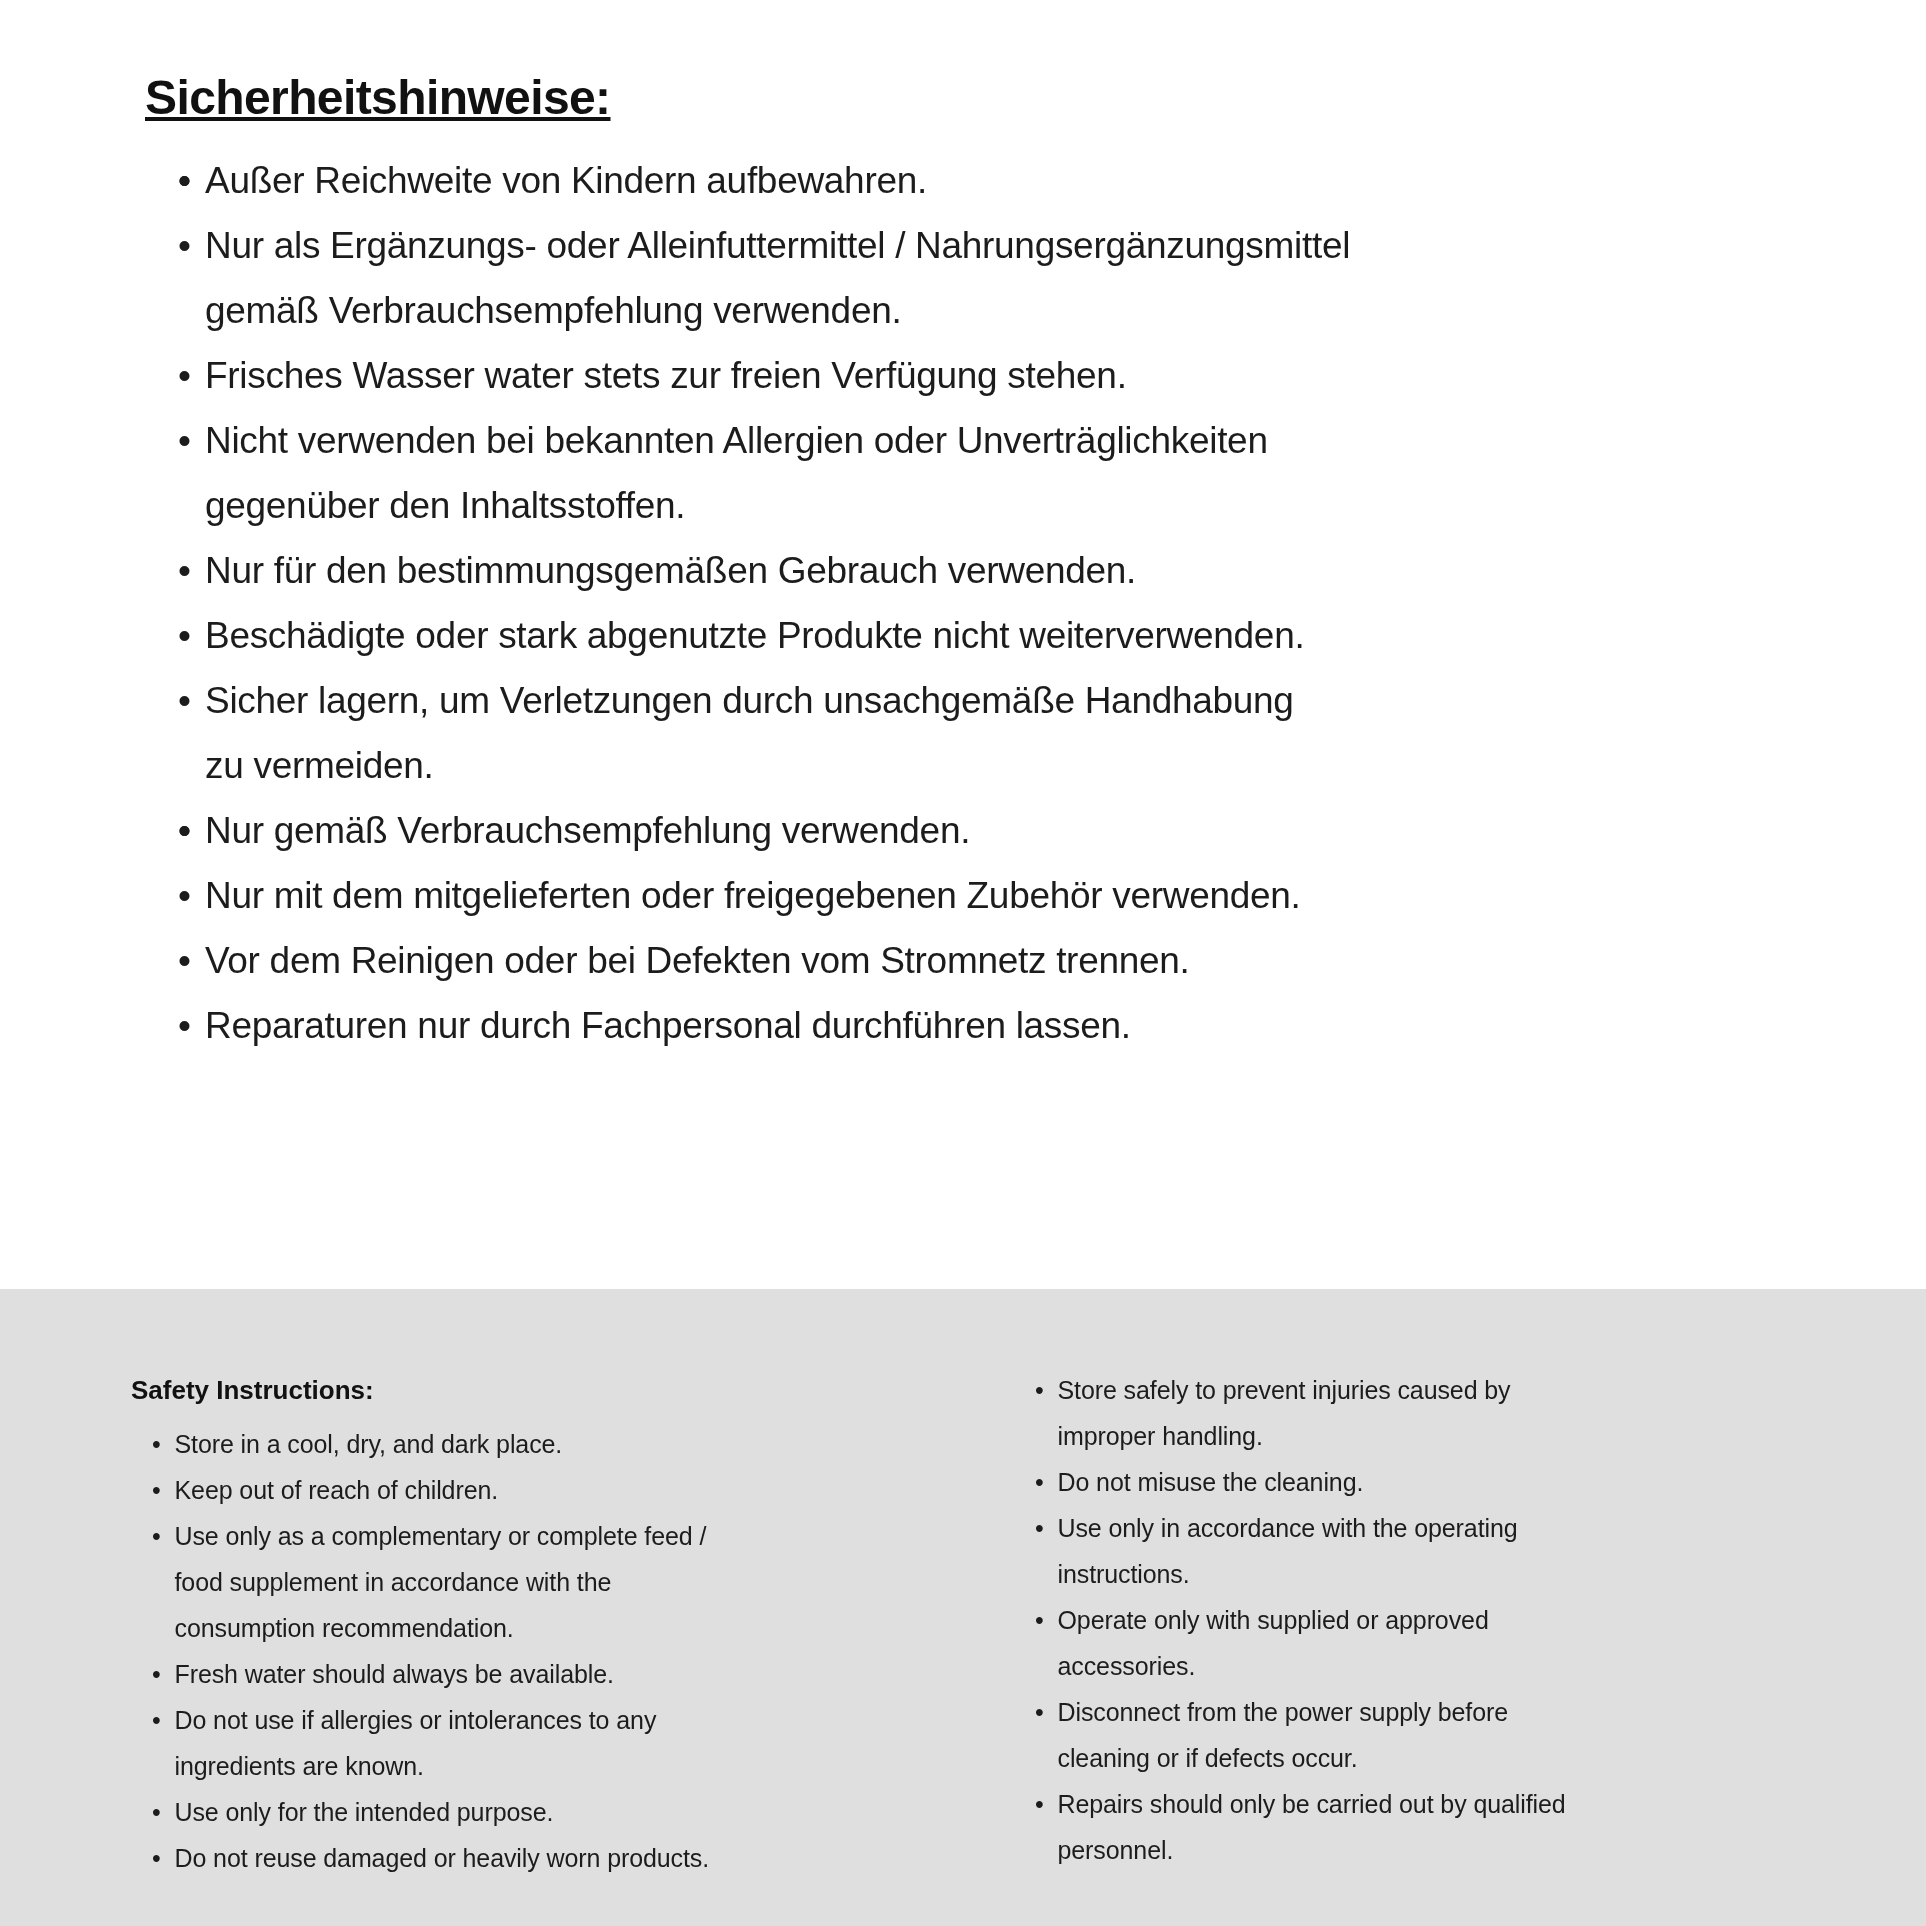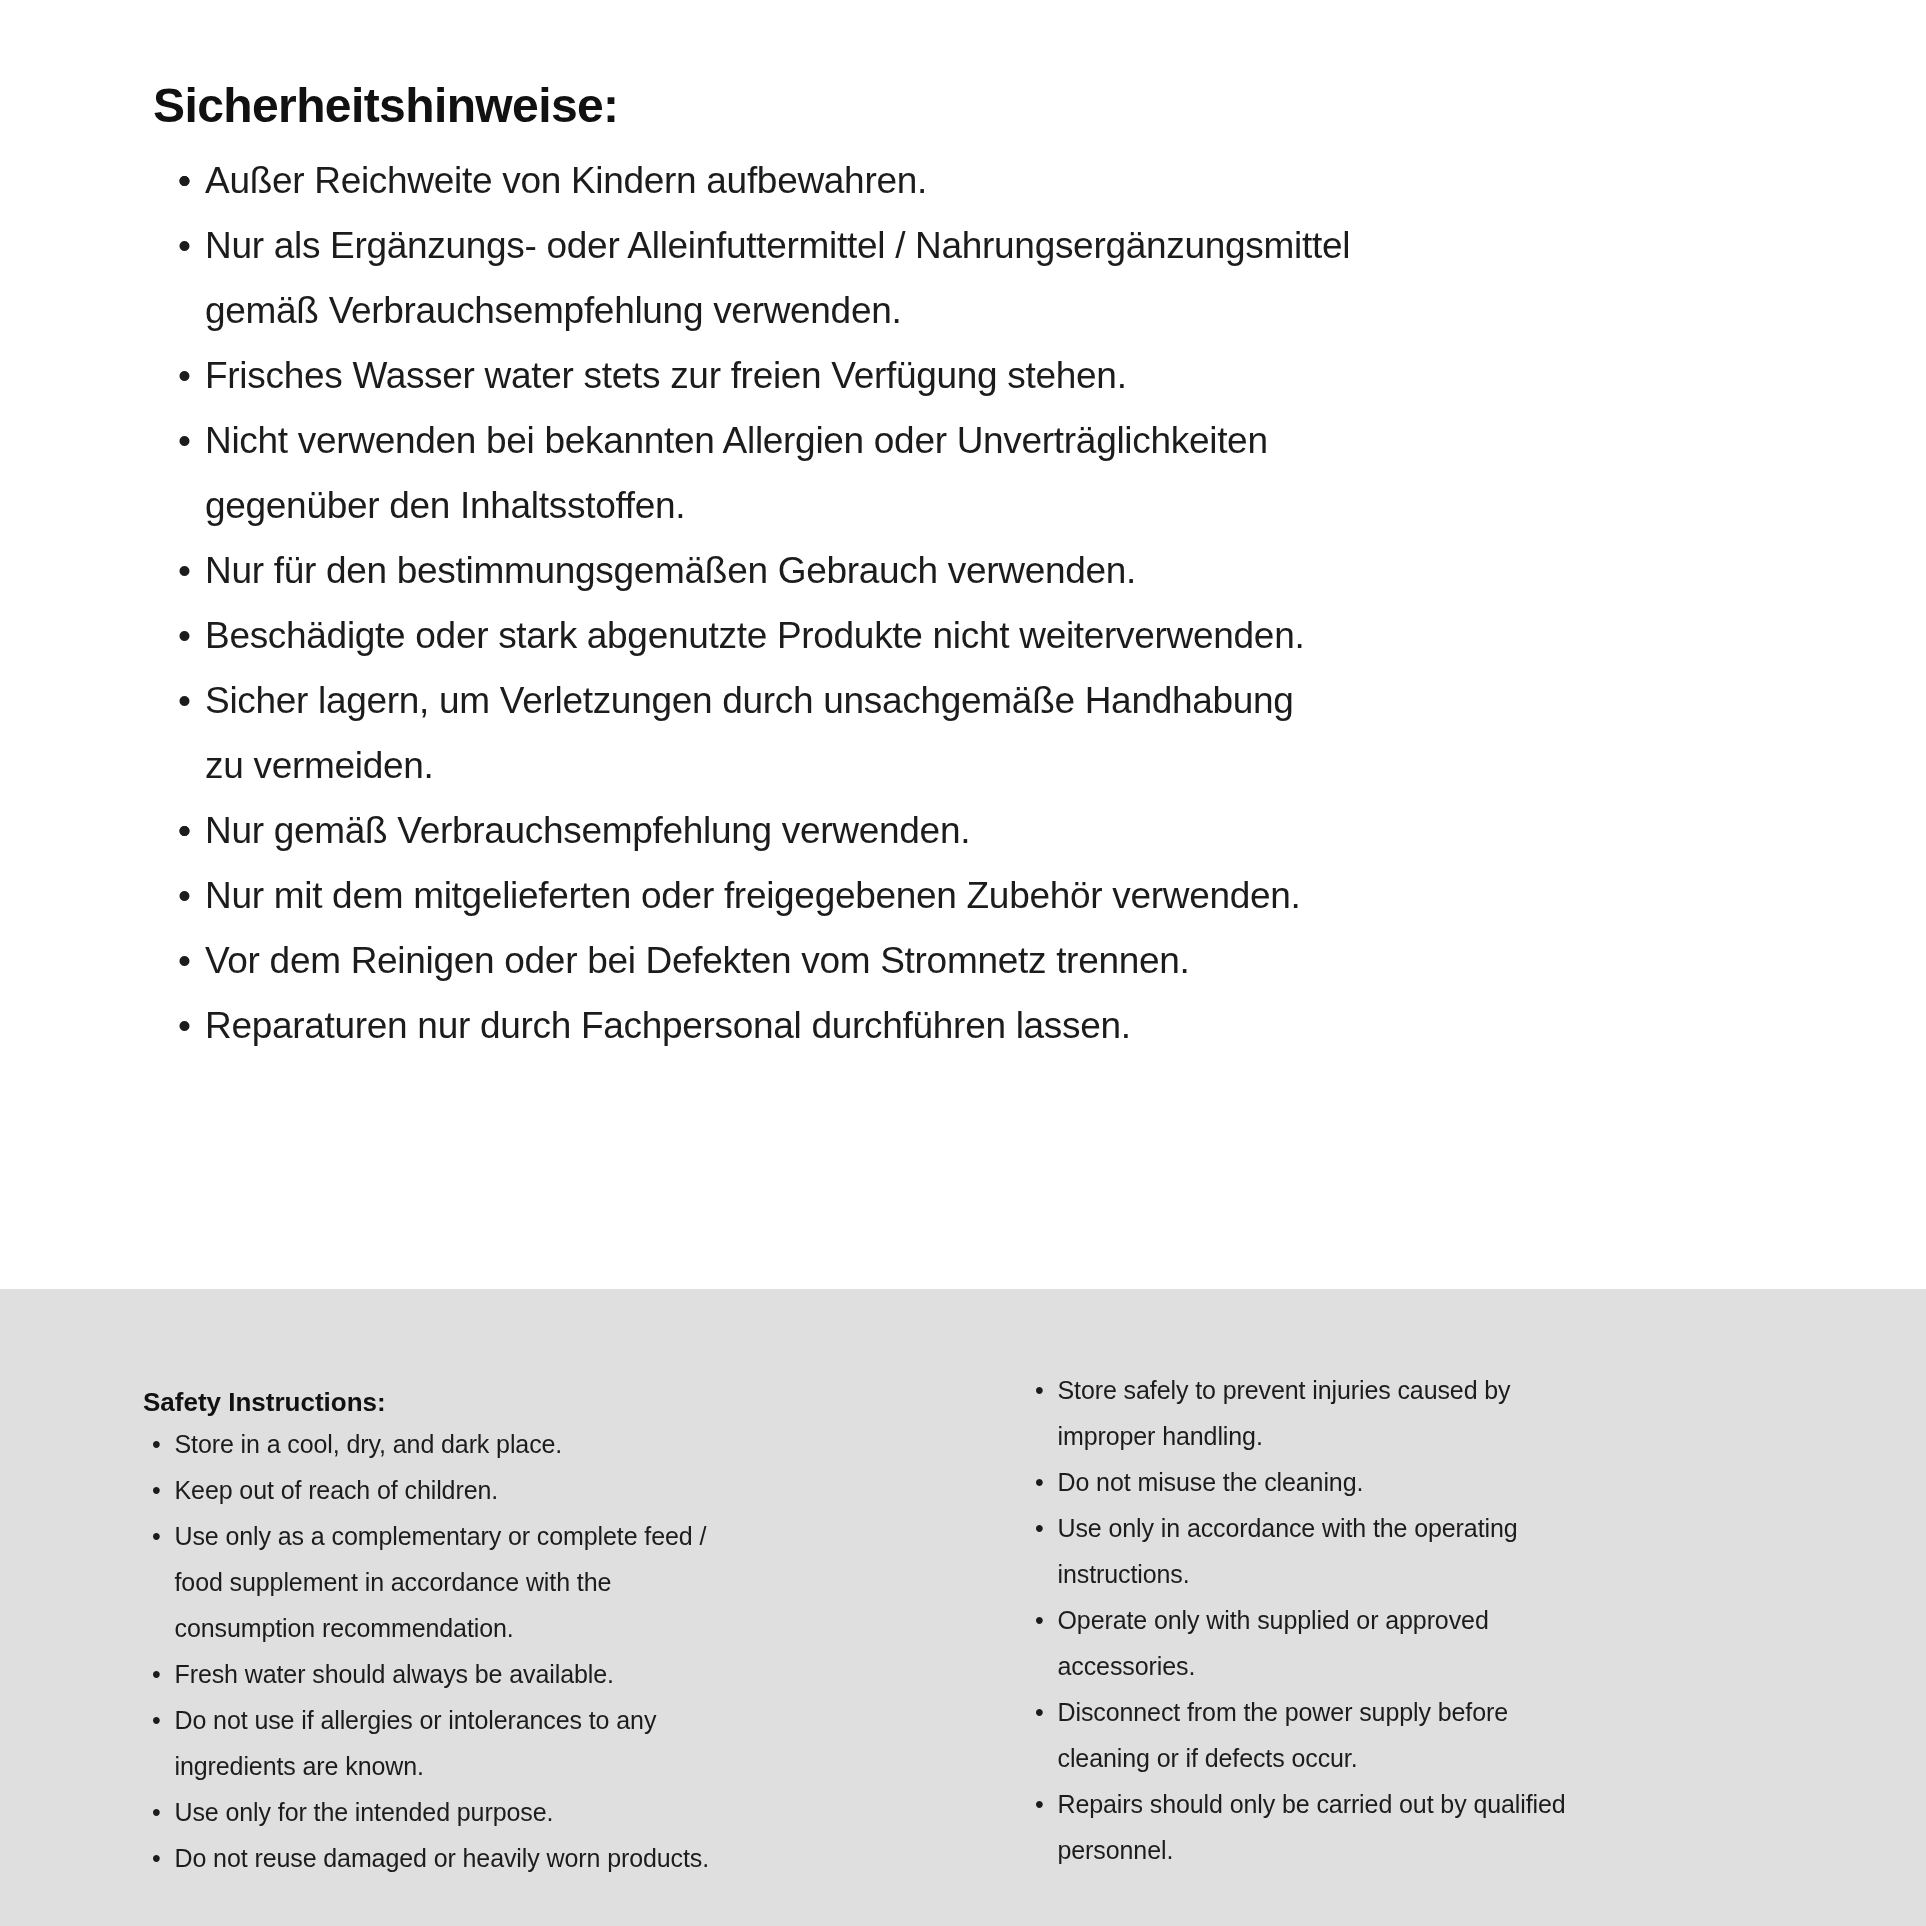--- a/index.html
+++ b/index.html
@@ -10,35 +10,35 @@
     background: #ffffff;
     font-family: "Liberation Sans", "DejaVu Sans", sans-serif;
     color: #161616;
     overflow: hidden;
   }
   .page { position: relative; width: 1926px; height: 1926px; }
 
   
   .de-section { position: absolute; left: 0; top: 0; width: 1926px; height: 1289px; background: #ffffff; }
   .de-title {
-    position: absolute; left: 137px; top: 64px; margin: 16px;
+    position: absolute; left: 137px; top: 64px; margin: 8px;
     font-size: 48px; font-weight: 700; letter-spacing: -0.6px; color: #111111;
-    line-height: 1.1; white-space: nowrap;
+    line-height: 1.1; white-space: nowrap; text-decoration: underline;
   }
   ul { list-style: none; margin: 0; padding: 0; }
   .de-list {
     position: absolute; left: 178px; top: 148px; width: 1695px;
     font-size: 37px; line-height: 65px; letter-spacing: -0.3px; color: #1c1c1c;
   }
   .de-list li { position: relative; padding-left: 27px; }
 
   
   .en-section { position: absolute; left: 0; top: 1289px; width: 1926px; height: 638px; background: #dfdfdf; }
   .en-title {
-    position: absolute; left: 131px; top: 78px; margin: 12px;
+    position: absolute; left: 131px; top: 78px; margin: 0;
     font-size: 26px; font-weight: 700; line-height: 46px; color: #111111;
     white-space: nowrap;
   }
   .en-list { font-size: 25px; line-height: 46px; letter-spacing: -0.1px; color: #1c1c1c; }
   .en-left  { position: absolute; left: 152px;  top: 132px; width: 860px; }
   .en-right { position: absolute; left: 1035px; top: 78px; width: 873px; }
   .en-list li { position: relative; padding-left: 22.5px; }
 
   .bullet { position: absolute; left: 0; top: 0; }
 </style>

